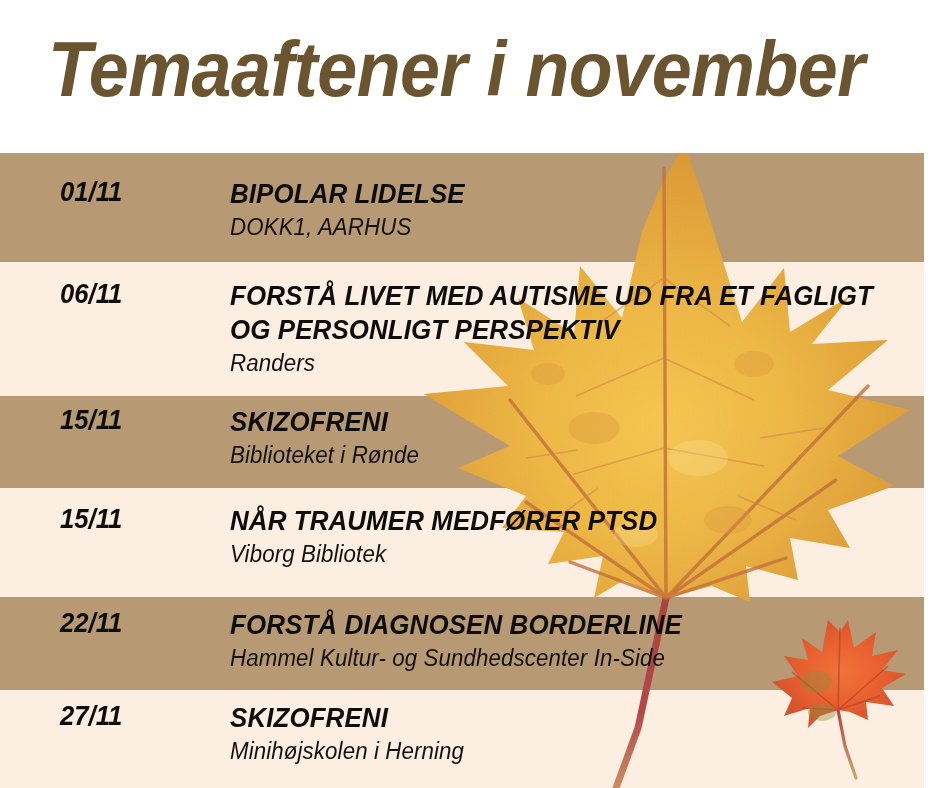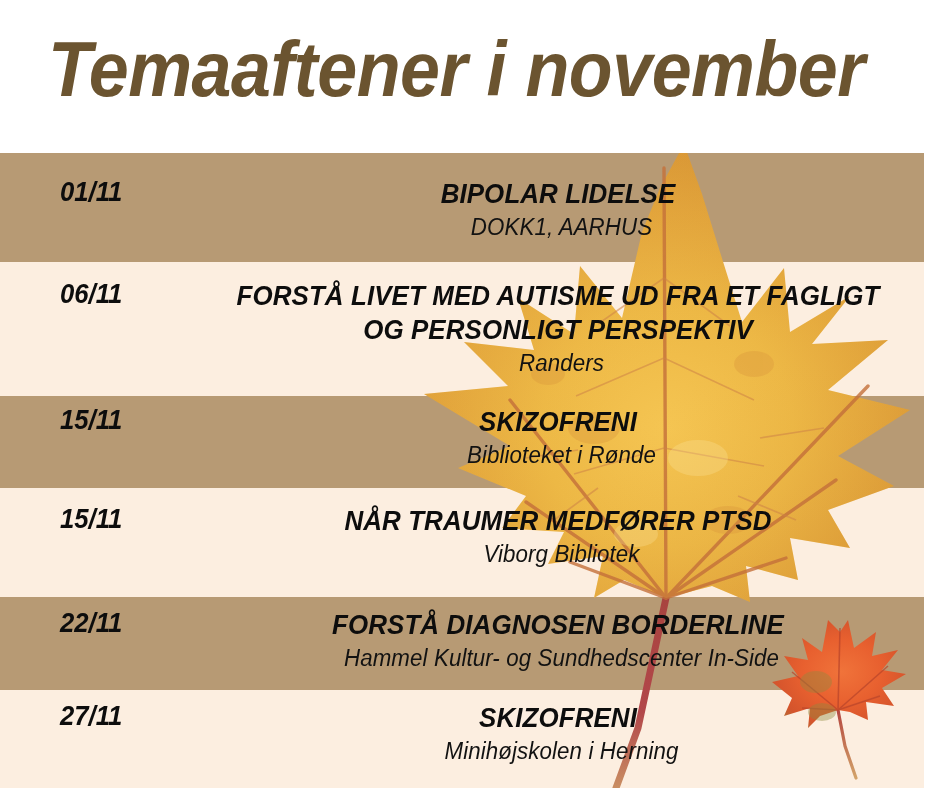--- a/index.html
+++ b/index.html
@@ -110,23 +110,22 @@
     font-weight: bold;
     font-size: 27px;
     line-height: 30px;
     color: #0d0d0d;
     letter-spacing: 0px;
     transform: scaleX(0.95);
     transform-origin: left top;
   }
   .ev-body {
     position: absolute;
-    left: 222px;
+    left: 230px;
     width: 700px;
-    text-align: center;
   }
   .ev-title {
     font-weight: bold;
     font-size: 27px;
     line-height: 34px;
     color: #0d0d0d;
     letter-spacing: 0.1px;
     transform: scaleX(0.96);
     transform-origin: left top;
   }

